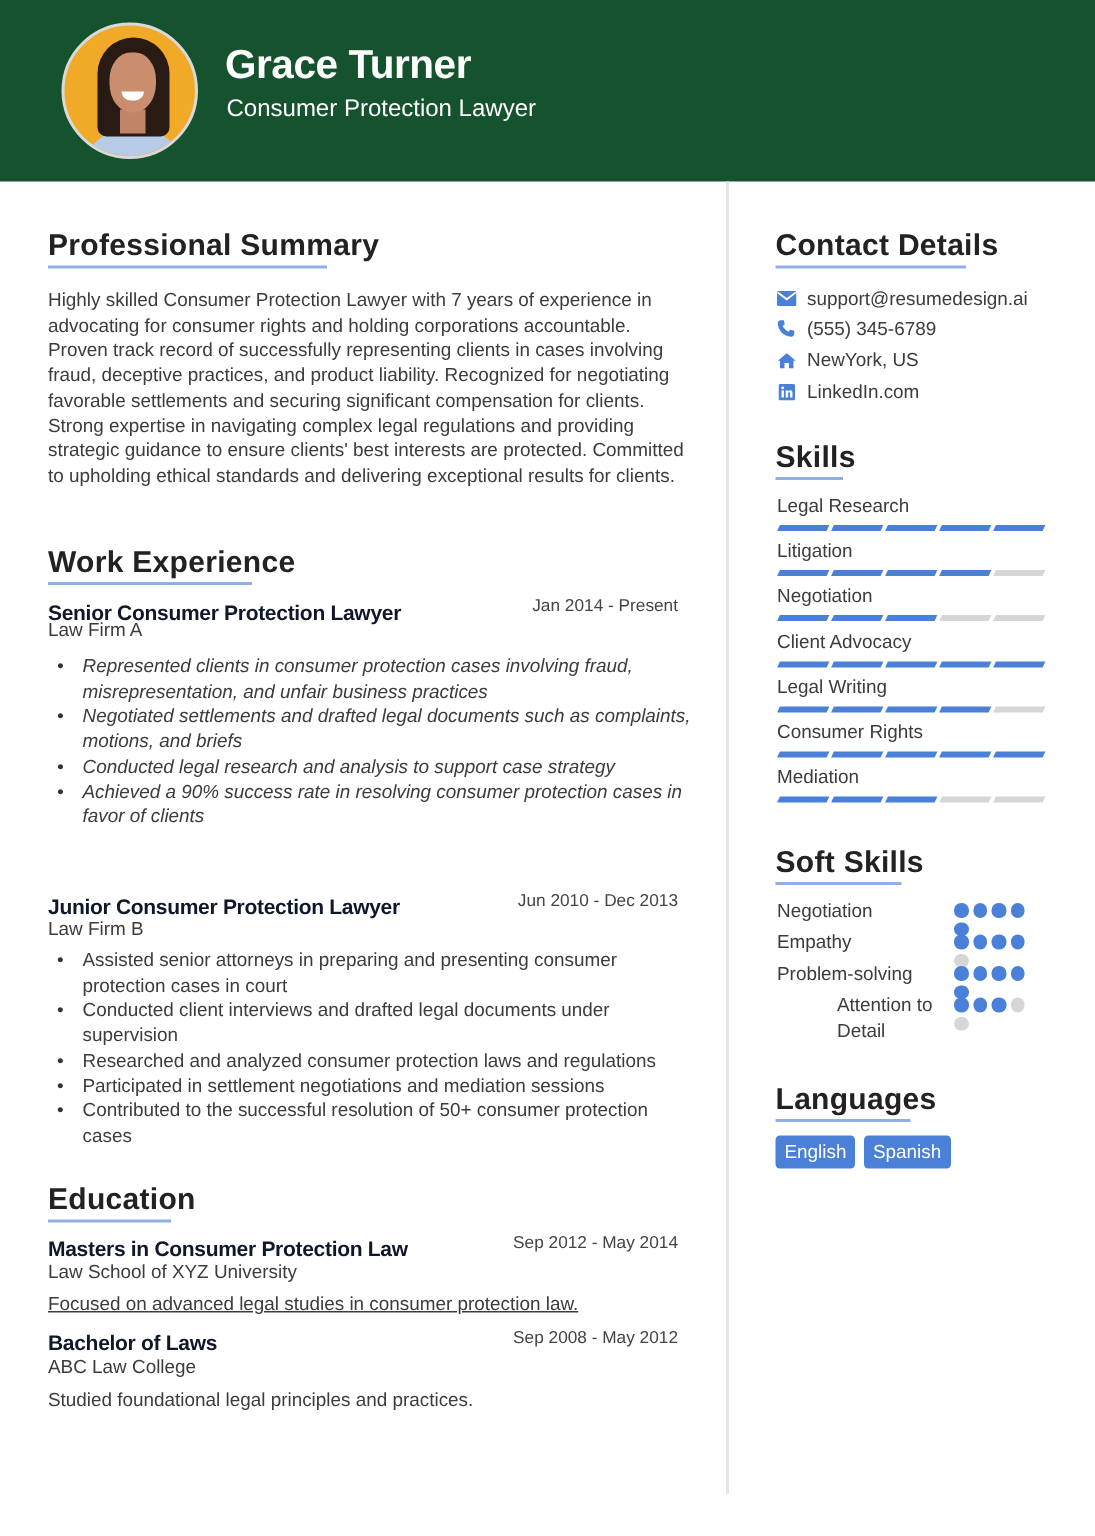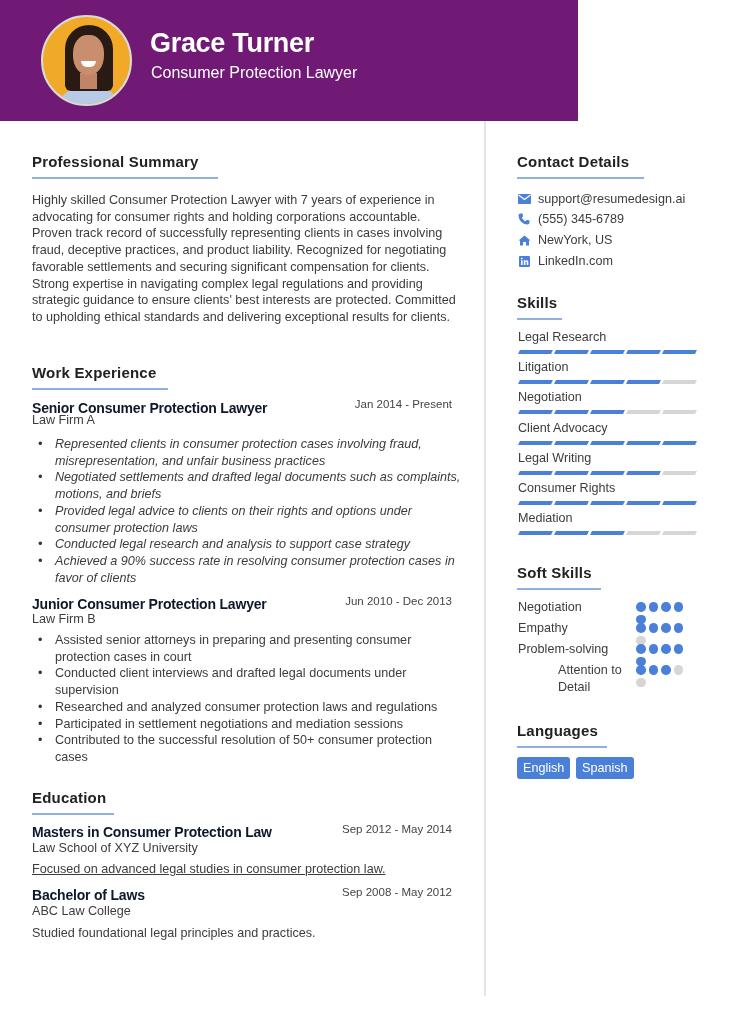--- a/index.html
+++ b/index.html
@@ -1,32 +1,32 @@
 <!DOCTYPE html>
 <html><head>
 <meta charset="utf-8">
 <style>
   * { box-sizing: border-box; margin: 0; padding: 0; }
   html, body { width: 730px; height: 1024px; background: #ffffff; overflow: hidden; }
   body { font-family: "Liberation Sans", "DejaVu Sans", sans-serif; color: #3a3a3a; position: relative; }
 
-  .header { position: absolute; left: 0; top: 0; width: 578px; height: 121px; background: #701a75; }
+  .header { position: absolute; left: 0; top: 0; width: 730px; height: 121px; background: #14532d; }
   .avatar { position: absolute; left: 41px; top: 15px; width: 91px; height: 91px; border-radius: 50%; overflow: hidden; background: #f1a928; border: 2px solid #d9d9d9; }
   .avatar .hair { position: absolute; left: 22px; top: 8px; width: 48px; height: 66px; background: #2a1a14; border-radius: 24px 24px 6px 6px; }
   .avatar .face { position: absolute; left: 30px; top: 18px; width: 31px; height: 40px; background: #c98e6e; border-radius: 45% 45% 48% 48%; }
   .avatar .smile { position: absolute; left: 38px; top: 44px; width: 15px; height: 6px; background: #ffffff; border-radius: 0 0 8px 8px; }
   .avatar .shirt { position: absolute; left: 8px; top: 68px; width: 76px; height: 40px; background: #b8cbe6; border-radius: 40px 40px 0 0; }
   .avatar .neck { position: absolute; left: 37px; top: 56px; width: 17px; height: 16px; background: #c18466; }
 
   .name { position: absolute; left: 150px; top: 28px; font-size: 27px; font-weight: bold; color: #ffffff; letter-spacing: -0.3px; }
   .role { position: absolute; left: 151px; top: 64px; font-size: 16px; color: #ffffff; }
 
   .divider { position: absolute; left: 484px; top: 121px; width: 2px; height: 875px; background: #e4e4e4; }
 
-  .section-title { position: absolute; font-size: 15px; font-weight: bold; color: #222; letter-spacing: 0.2px; }
+  .section-title { position: absolute; font-size: 20px; font-weight: bold; color: #222; letter-spacing: 0.2px; }
   .underline { position: absolute; height: 2px; background: #8fb0e3; }
 
   .para { position: absolute; font-size: 12.6px; line-height: 16.7px; color: #3c3c3c; }
 
   .job-title { position: absolute; font-size: 14px; font-weight: bold; color: #0f172a; letter-spacing: -0.2px; }
   .job-date { position: absolute; font-size: 11.5px; color: #444; text-align: right; }
   .job-company { position: absolute; font-size: 12.6px; color: #3c3c3c; }
 
   ul.bullets { position: absolute; list-style: none; font-size: 12.6px; line-height: 16.7px; color: #3c3c3c; }
   ul.bullets li { position: relative; padding-left: 23px; }
@@ -71,21 +71,20 @@
 <div class="section-title" style="left:32px; top:364px;">Work Experience</div>
 <div class="underline" style="left:32px; top:388px; width:136px;"></div>
 
 <div>
   <div class="job-title" style="left:32px; top:400px;">Senior Consumer Protection Lawyer</div>
   <div class="job-date" style="right:278px; top:398px;">Jan 2014 - Present</div>
   <div class="job-company" style="left:32px; top:413px;">Law Firm A</div>
   <ul class="bullets" style="left:32px; top:436px; width:430px;font-style:italic;">
     <li>Represented clients in consumer protection cases involving fraud, misrepresentation, and unfair business practices</li>
     <li>Negotiated settlements and drafted legal documents such as complaints, motions, and briefs</li>
-    <li>Provided legal advice to clients on their rights and options under consumer protection laws</li>
     <li>Conducted legal research and analysis to support case strategy</li>
     <li>Achieved a 90% success rate in resolving consumer protection cases in favor of clients</li>
   </ul>
 </div>
 
 <div>
   <div class="job-title" style="left:32px; top:596px;">Junior Consumer Protection Lawyer</div>
   <div class="job-date" style="right:278px; top:595px;">Jun 2010 - Dec 2013</div>
   <div class="job-company" style="left:32px; top:612px;">Law Firm B</div>
   <ul class="bullets" style="left:32px; top:632px; width:430px;">

